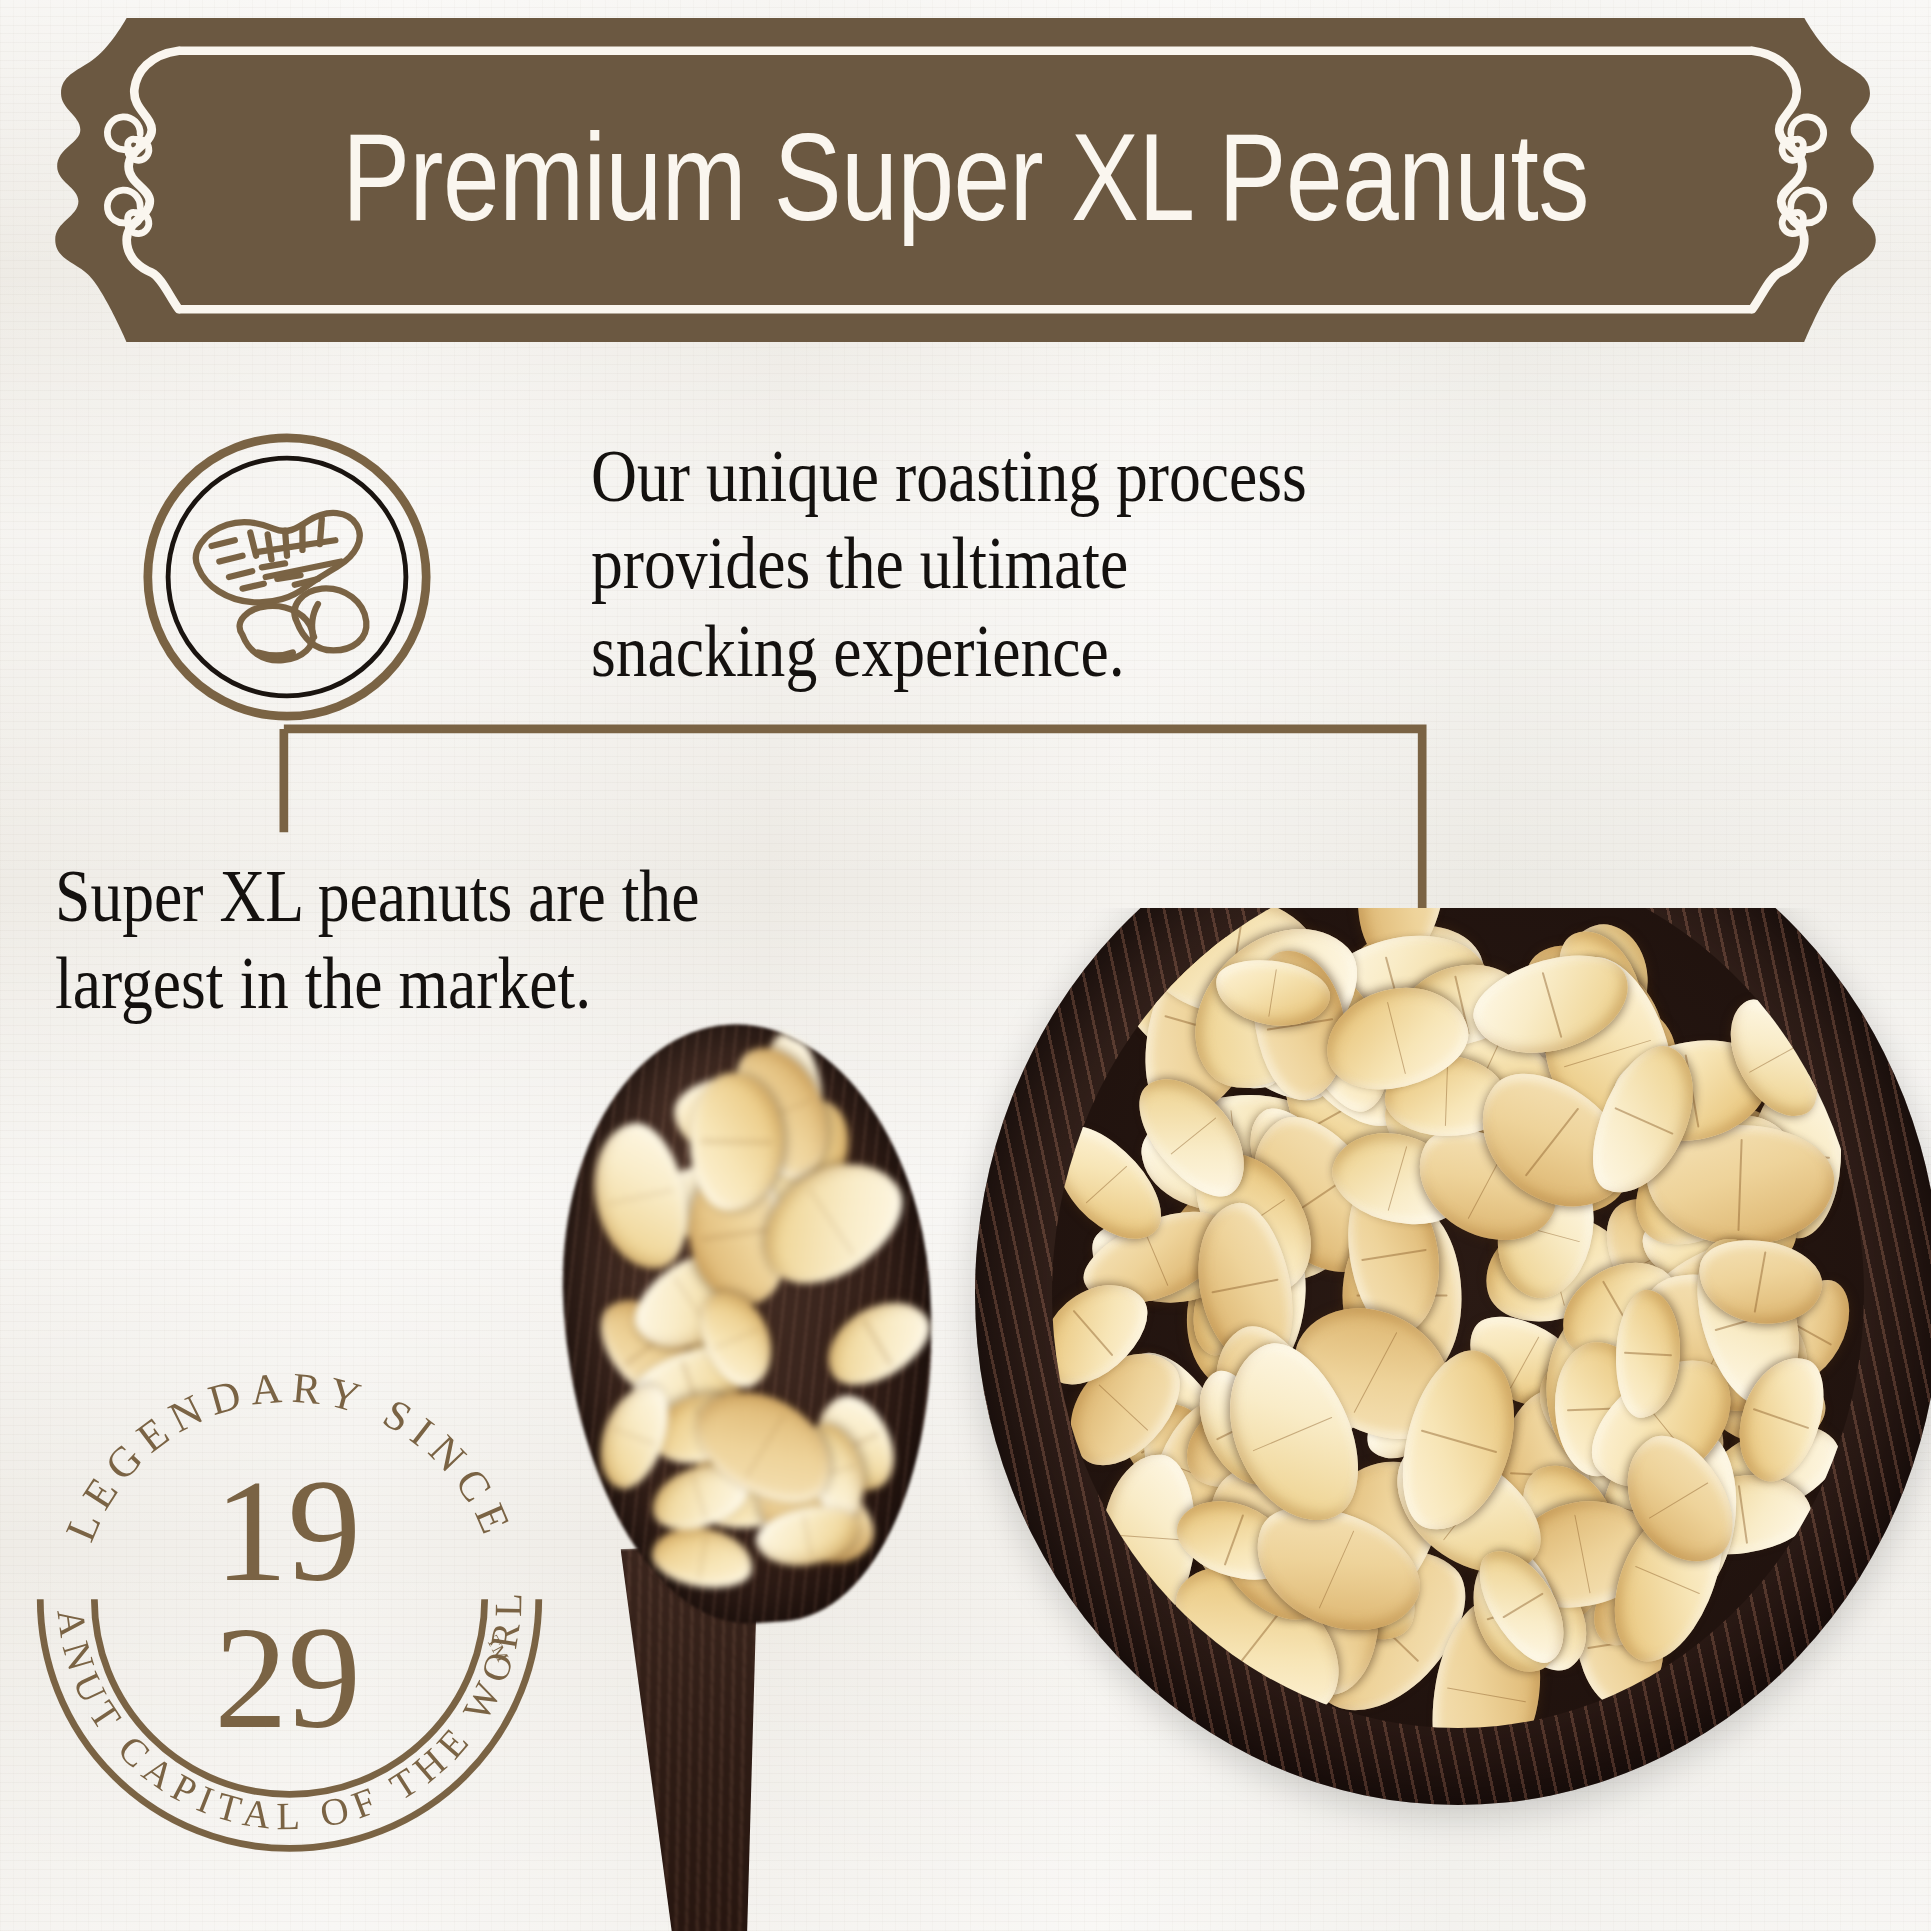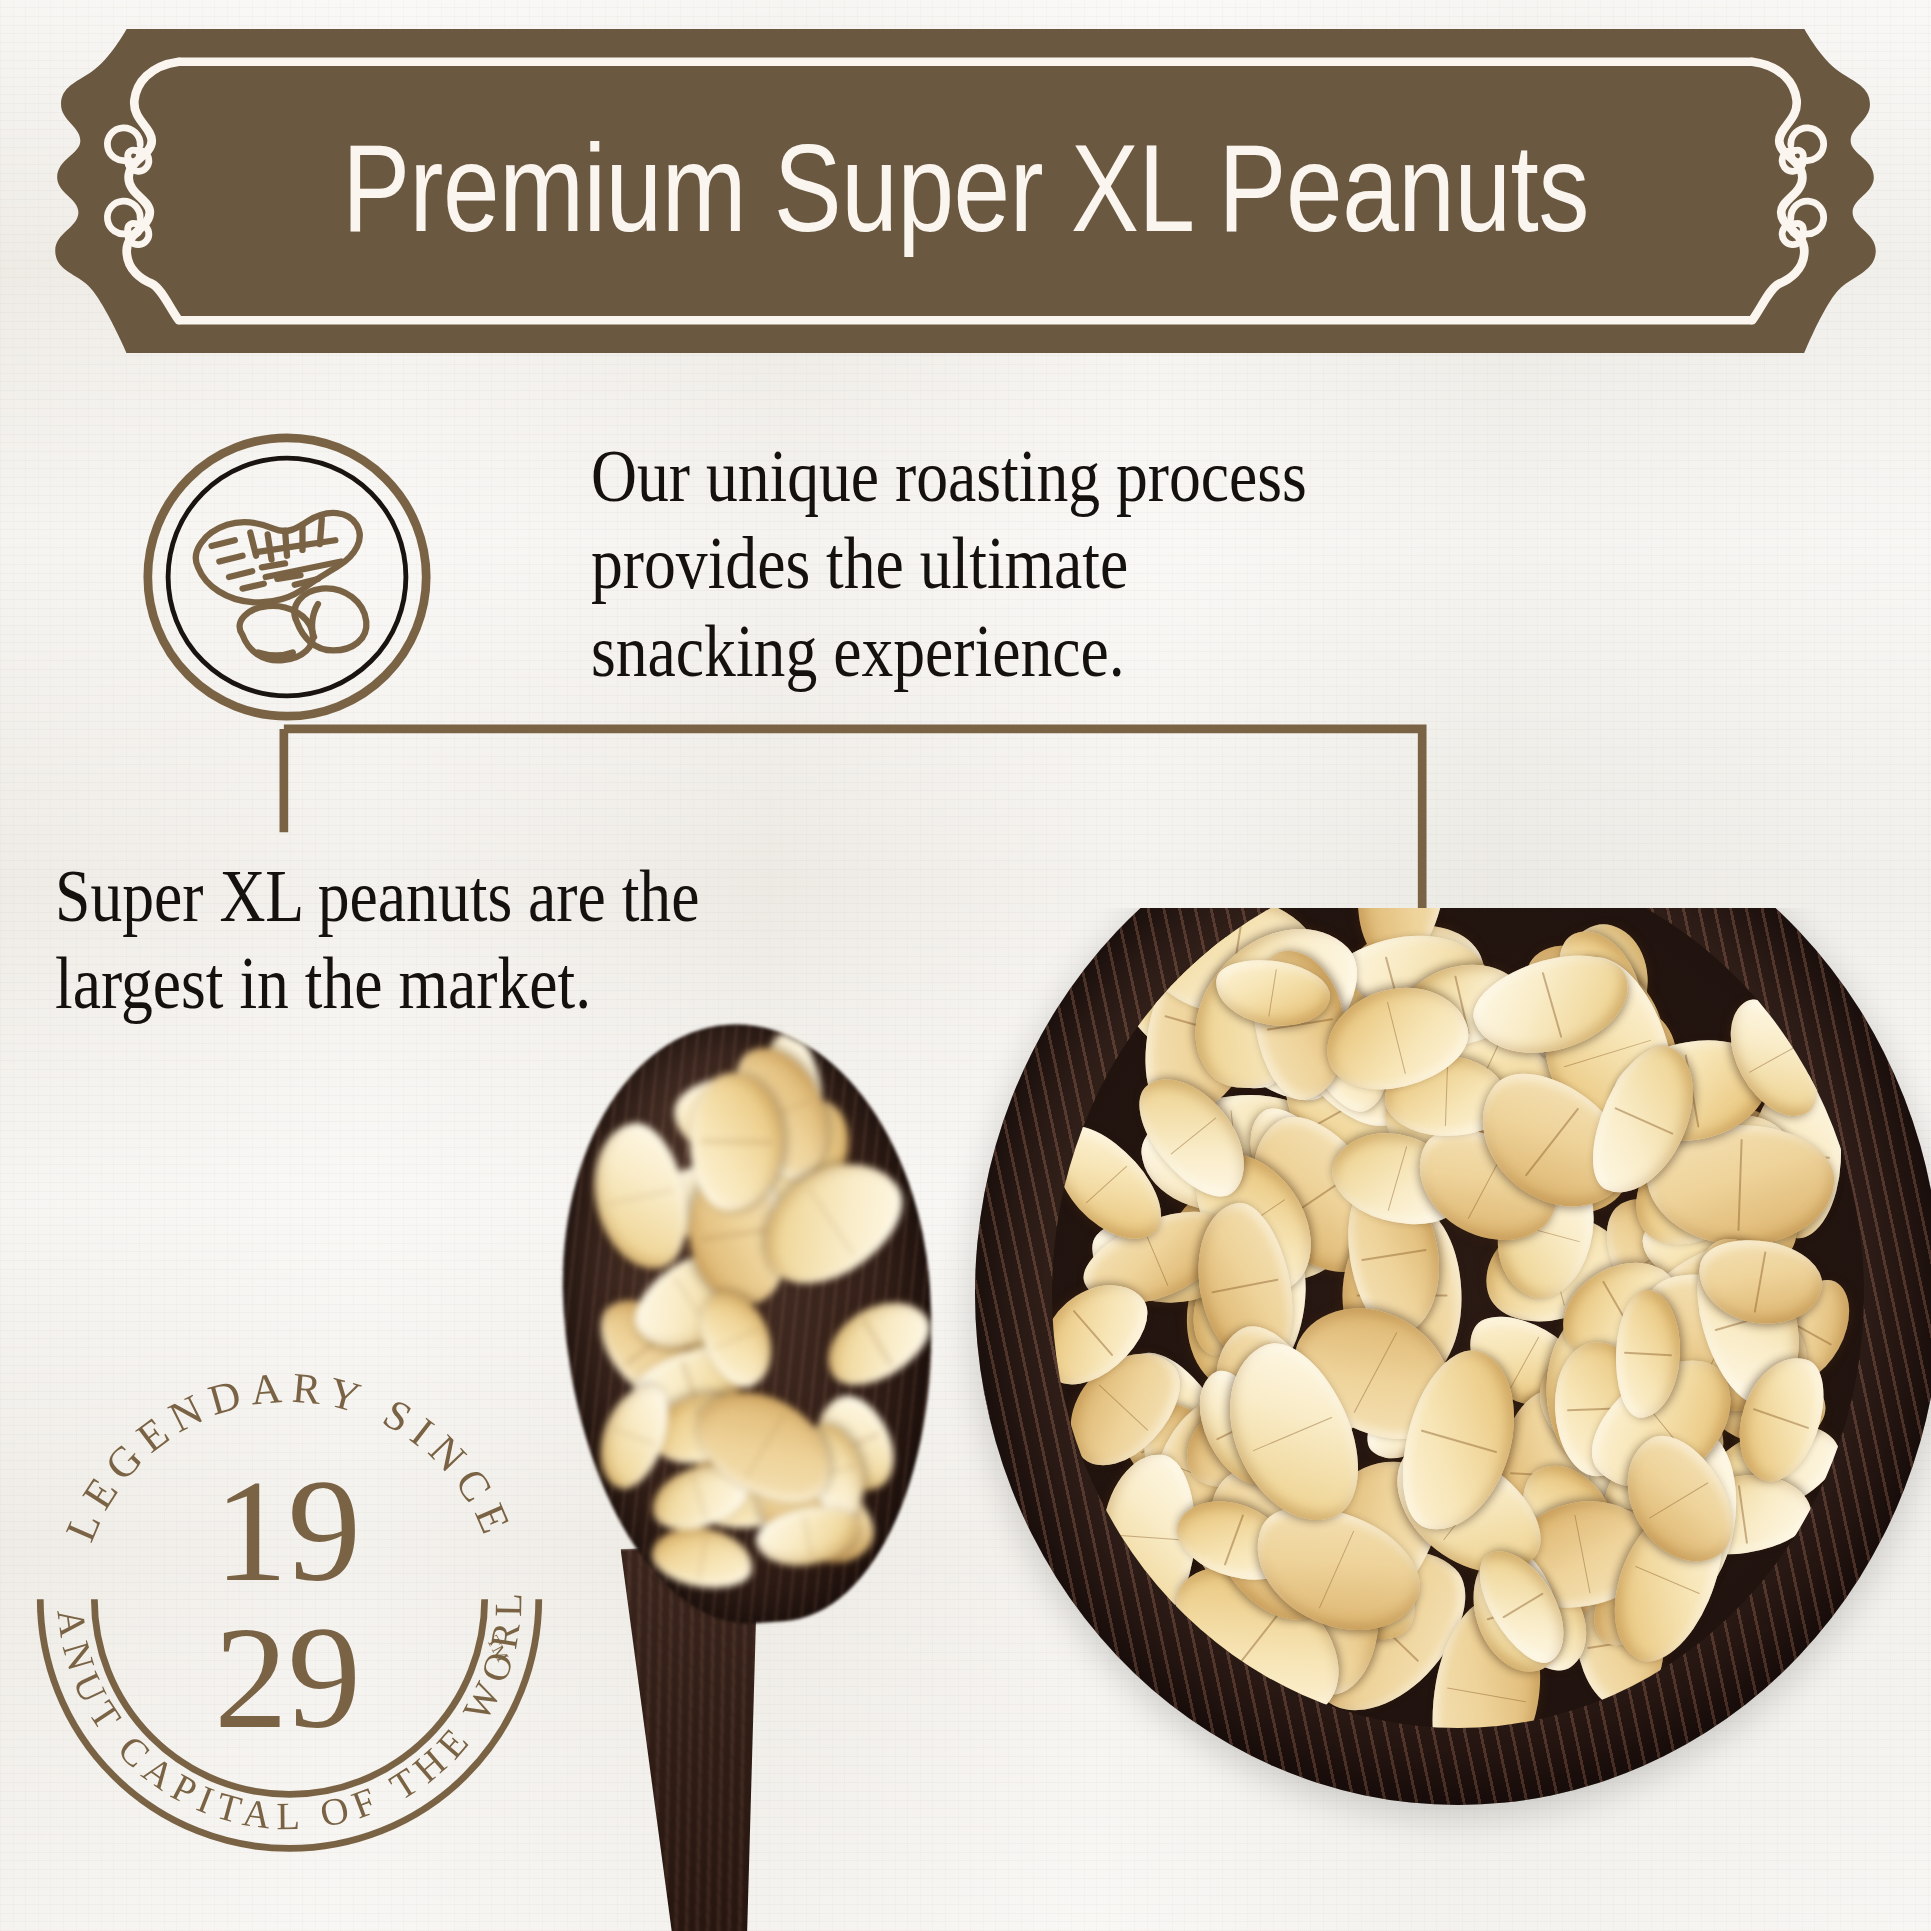--- a/index.html
+++ b/index.html
@@ -21,21 +21,21 @@
   }
   #bg::after{
     content:"";
     position:absolute; inset:0;
     background:
       repeating-linear-gradient(0deg, rgba(190,182,172,0.10) 0px, rgba(190,182,172,0.10) 1px, rgba(255,255,255,0) 1px, rgba(255,255,255,0) 8.7px),
       repeating-linear-gradient(90deg, rgba(196,188,178,0.07) 0px, rgba(196,188,178,0.07) 1px, rgba(255,255,255,0) 1px, rgba(255,255,255,0) 12.6px);
   }
 
   
-  #banner-wrap { position:absolute; left:34px; top:27px; width:1863px; height:328px; }
+  #banner-wrap { position:absolute; left:34px; top:16px; width:1863px; height:328px; }
   #banner-wrap svg { display:block; width:100%; height:100%; }
   #banner-title {
     position:absolute; left:0; top:0; width:100%; height:100%;
     display:flex; align-items:center; justify-content:center;
     font-family:"Liberation Sans", sans-serif;
     font-size:124px; font-weight:400;
     letter-spacing:-0.5px;
     color:#faf6ef;
     transform:scaleX(0.82);
     transform-origin:center center;

